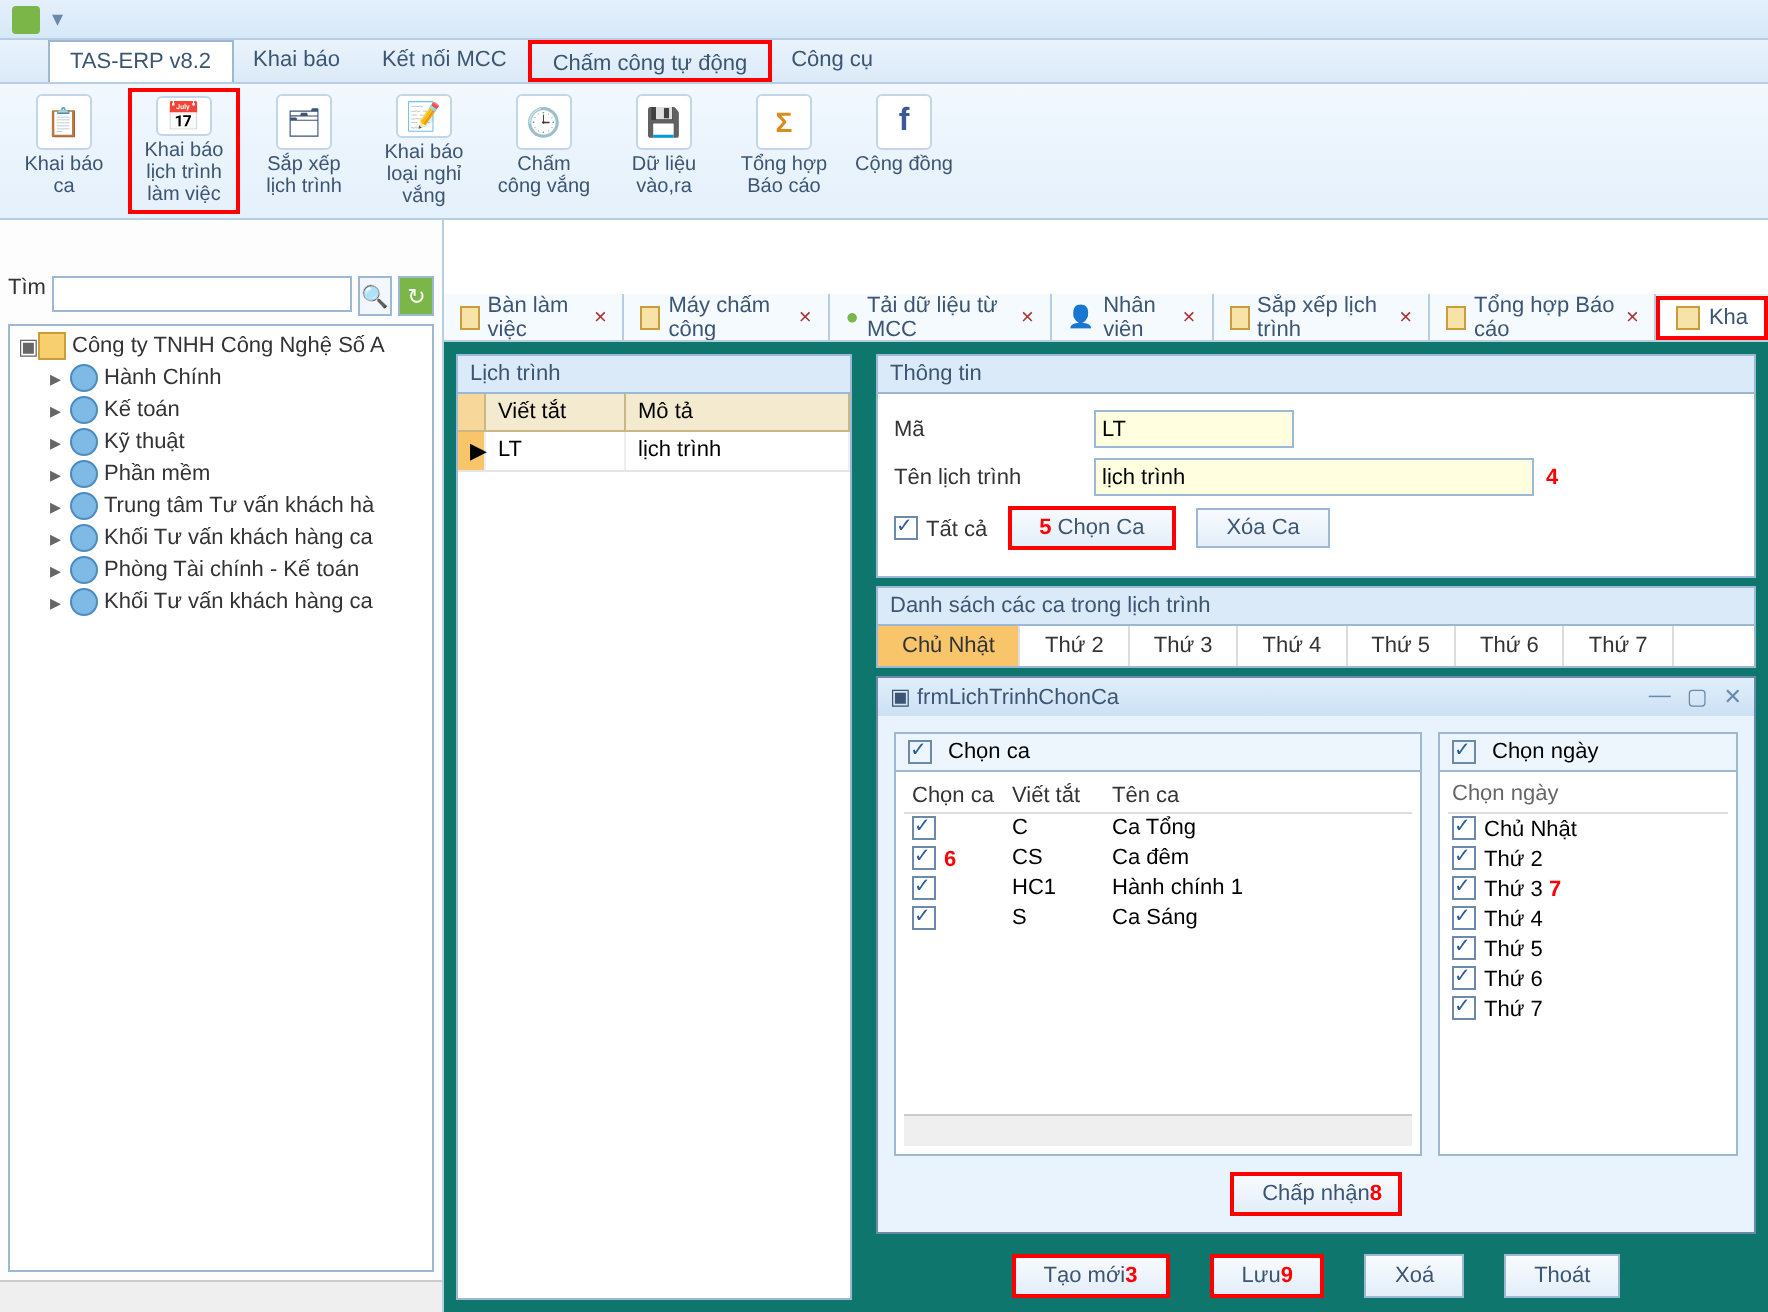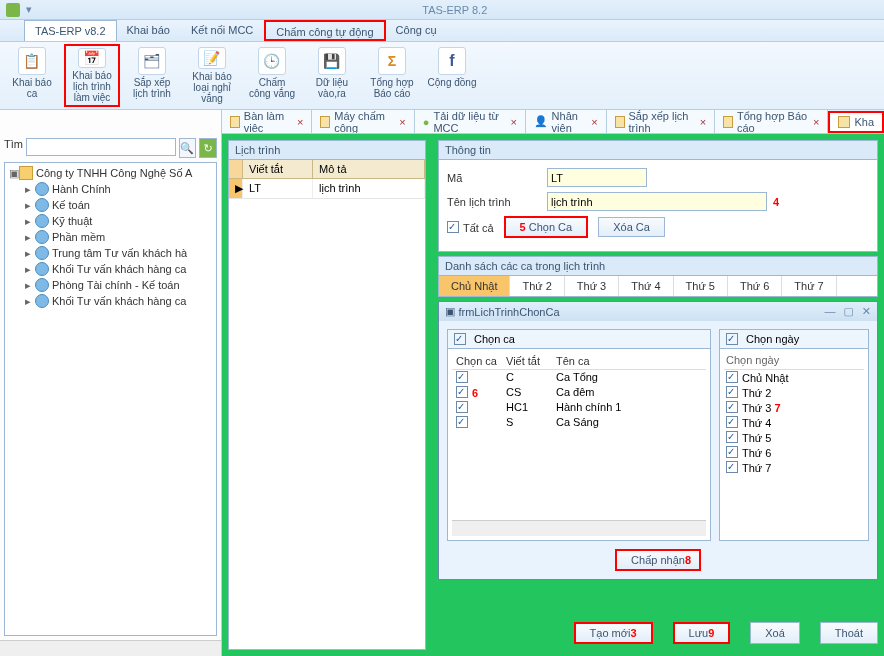--- a/index.html
+++ b/index.html
@@ -22,21 +22,21 @@
   .searchrow { display: flex; align-items: flex-start; padding: 4px; gap: 3px; margin-top: 24px; }
   .searchrow label { color: #333; }
   .searchrow input { flex: 1; border: 1px solid #9cb8d4; height: 18px; padding: 0 3px; }
   .searchrow .sicon { width: 20px; height: 20px; border: 1px solid #9cb8d4; background: #f1f7fd; display: flex; align-items: center; justify-content: center; cursor: pointer; }
   .tree { flex: 1; border: 1px solid #9cb8d4; margin: 0 4px 4px 4px; background: #fff; overflow: hidden; padding: 2px; }
   .tree-node { white-space: nowrap; color: #333; padding: 1px 0 1px 2px; display: flex; align-items: center; }
   .tree-node .exp { width: 10px; color: #666; }
   .tree-node .ticon { width: 14px; height: 14px; background: #f7cf6f; border: 1px solid #c99e3a; margin-right: 3px; }
   .tree-node .picon { width: 14px; height: 14px; background: #7fb9e6; border: 1px solid #4a8cc2; border-radius: 50%; margin-right: 3px; }
   .tree-node.child { padding-left: 18px; }
-  .rightpane { flex: 1; display: flex; flex-direction: column; background: #22c55e; }
+  .rightpane { flex: 1; display: flex; flex-direction: column; background: #0f766e; margin-top: 37px; }
   .tabstrip { height: 24px; display: flex; align-items: center; background: #e4f0fb; border-bottom: 1px solid #b7cde2; overflow: hidden; }
   .tabstrip .tab { display: flex; align-items: center; padding: 3px 8px; border-right: 1px solid #b7cde2; color: #3b5572; cursor: pointer; gap: 4px; background: #f5faff; }
   .tabstrip .tab .ticonf { width: 12px; height: 12px; border: 1px solid #c99e3a; background: #f7e3a8; }
   .tabstrip .tab .tclose { color: #a33; }
   .tabstrip .tab.redtab { border: 2px solid #ff0000; background: #fff; }
   .content { flex: 1; display: flex; overflow: hidden; position: relative; }
   .gridpanel { width: 210px; padding: 6px; display: flex; flex-direction: column; }
   .panel-title { background: #dbeaf8; border: 1px solid #9cb8d4; padding: 3px 6px; color: #3b5572; }
   .grid { flex: 1; border: 1px solid #9cb8d4; border-top: none; background: #fff; }
   .grid-header { display: flex; background: #f3ead0; border-bottom: 1px solid #c9b886; }
@@ -65,32 +65,31 @@
   .groupbox { border: 1px solid #9cb8d4; flex: 1; background: #fff; }
   .groupbox .gb-title { background: #eef6fd; border-bottom: 1px solid #9cb8d4; padding: 3px 6px; display: flex; align-items: center; gap: 4px; }
   .groupbox .gb-body { padding: 4px; }
   .mini-grid .mh { display: flex; color: #333; border-bottom: 1px solid #ddd; padding: 2px 0; }
   .mini-grid .mh div { padding: 0 4px; }
   .mini-grid .mr { display: flex; padding: 1px 0; }
   .mini-grid .mr div { padding: 0 4px; }
   .chk { width: 12px; height: 12px; border: 1px solid #6b8aab; display: inline-block; margin-right: 4px; }
   .chk.checked::after { content: "✓"; font-size: 10px; color: #2a5d99; position: relative; top: -2px; }
   .daylist div { padding: 1px 2px; }
-  .bottom-buttons { display: flex; justify-content: flex-end; gap: 20px; padding: 10px 0 6px 0; margin-top: auto; }
+  .bottom-buttons { display: flex; justify-content: center; gap: 20px; padding: 10px 0 6px 0; margin-top: auto; }
   .modal-accept { display: flex; justify-content: center; padding: 0 8px 8px 8px; }
   .redtext { color: #ff0000; font-weight: bold; }
   .hscroll { height: 16px; background: #efefef; border-top: 1px solid #ccc; }
 </style>
 </head>
 <body>
 
 <div class="titlebar">
   <div class="logo"></div>
   <span style="color:#6b8aab;">▾</span>
-  <span class="title-text">TAS-ERP 8.2</span>
 </div>
 
 <div class="menubar">
   <div class="menu-item active">TAS-ERP v8.2</div>
   <div class="menu-item">Khai báo</div>
   <div class="menu-item">Kết nối MCC</div>
   <div class="menu-item redbox">Chấm công tự động</div>
   <div class="menu-item">Công cụ</div>
 </div>
 

